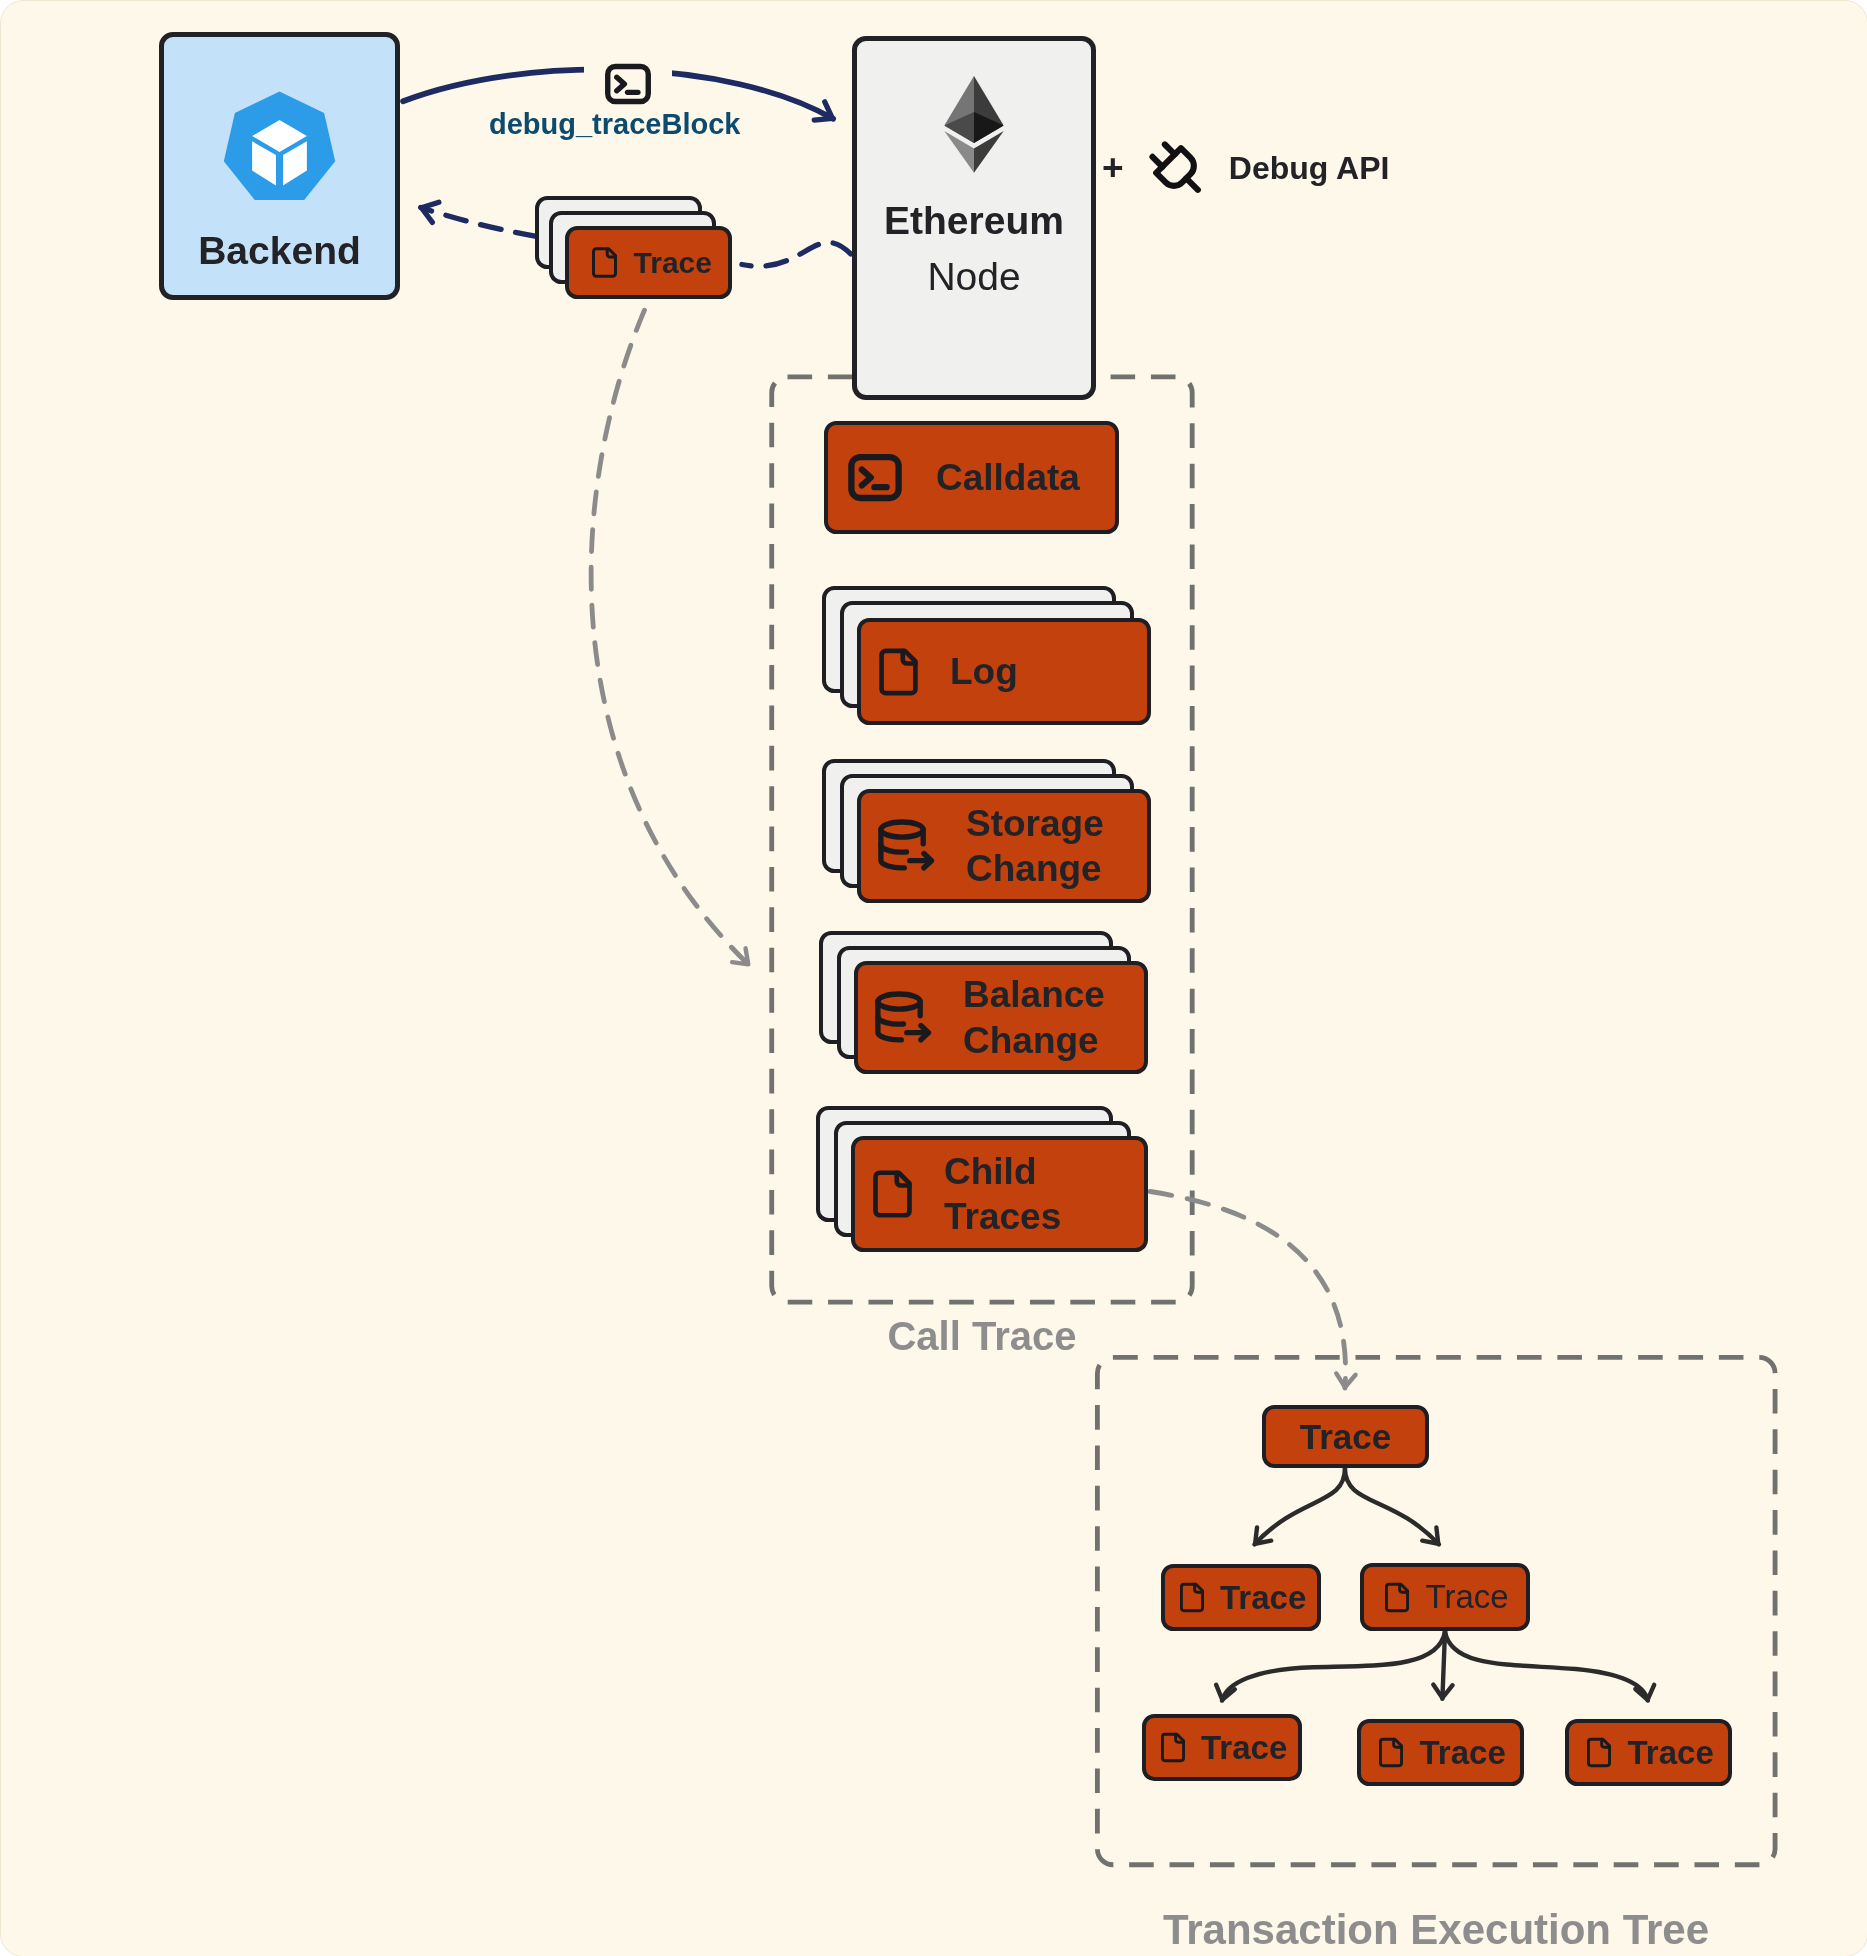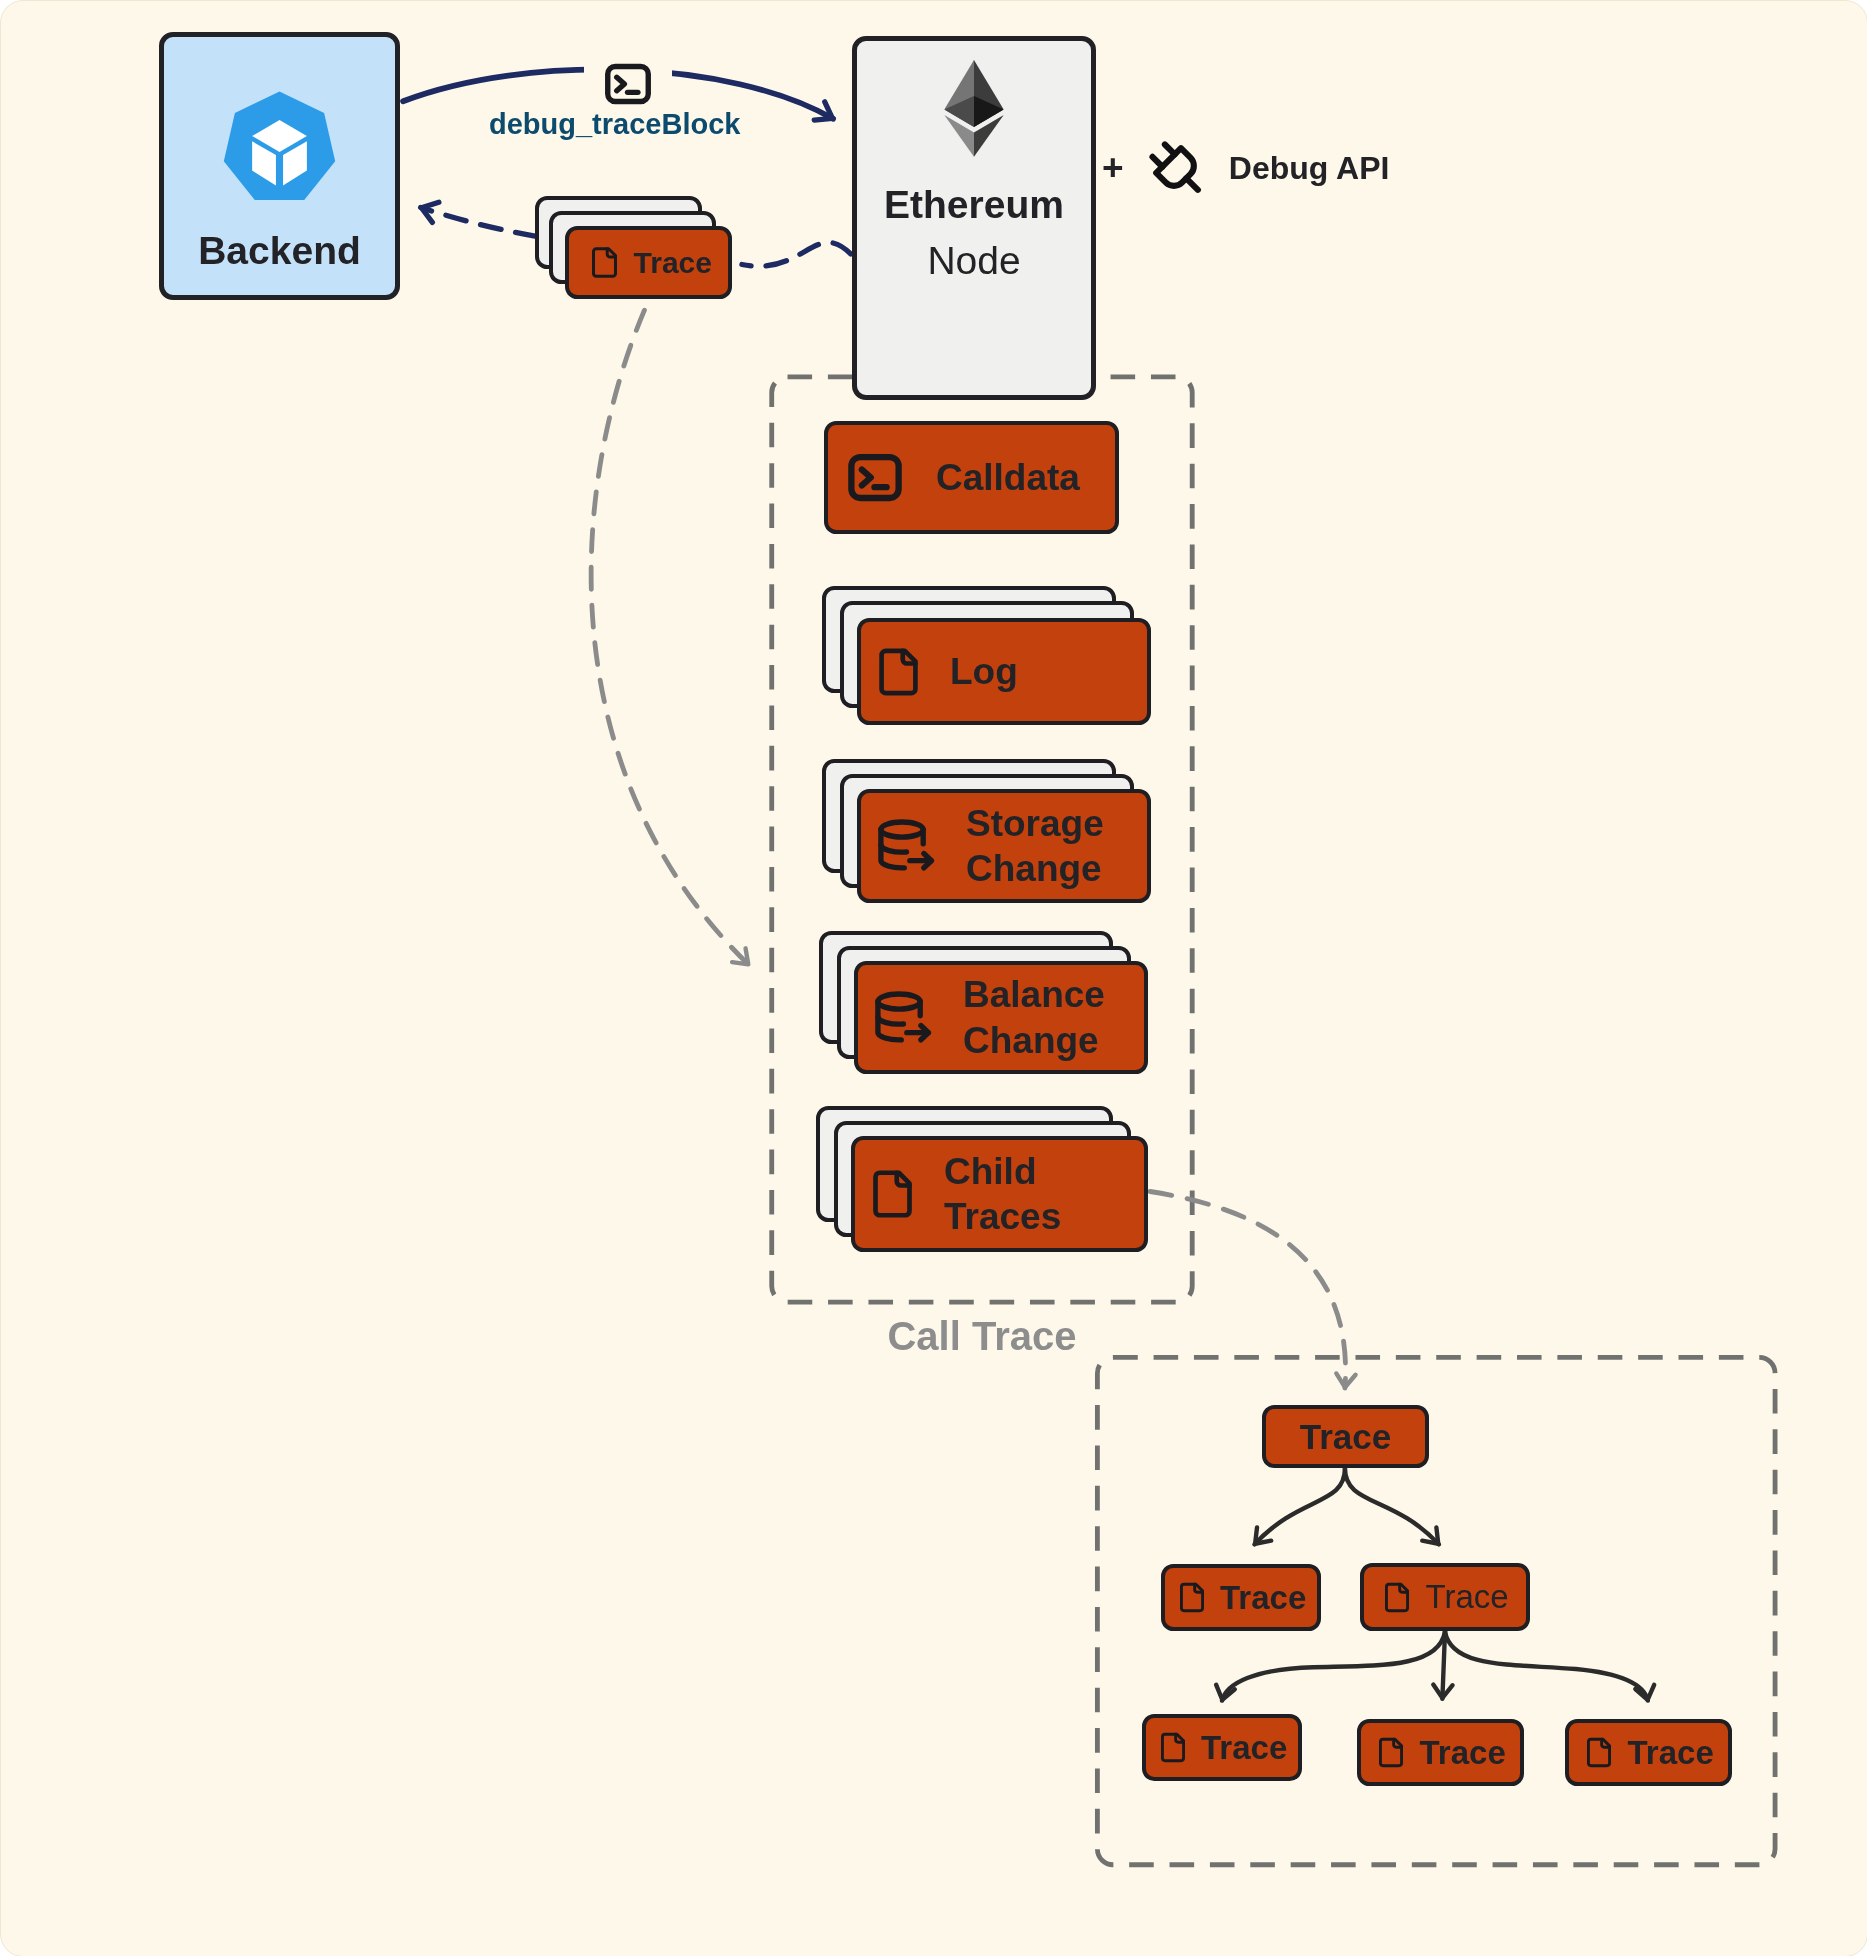--- a/index.html
+++ b/index.html
@@ -10,21 +10,21 @@
   }
   .abs{position:absolute;}
   svg.wires{position:absolute;left:0;top:0;width:1868px;height:1957px;}
 
   
   .bigbox{
     position:absolute;box-sizing:border-box;border:5.3px solid #212126;border-radius:14px;
     display:flex;flex-direction:column;align-items:center;
   }
   .backend-box{left:158px;top:31px;width:241px;height:268px;background:#C3E2FA;padding-top:52px;}
-  .eth-box{left:851px;top:35px;width:244px;height:364px;background:#F0F0EE;padding-top:19px;}
+  .eth-box{left:851px;top:35px;width:244px;height:364px;background:#F0F0EE;padding-top:35px;}
   .bigbox .main-label{font-size:39px;font-weight:bold;margin-top:21px;}
   .eth-box .main-label{margin-top:26px;}
   .eth-box .sub-label{font-size:39px;font-weight:400;margin-top:12px;}
 
   
   .card{
     position:absolute;box-sizing:border-box;background:#c2410c;
     border:4.4px solid #1F1F23;border-radius:12.3px;
     display:flex;align-items:center;
   }
@@ -266,15 +266,16 @@
       </svg>
     <span class="lbl">Trace</span>
   </div>
   <div class="card tnode w700" style="left:1564px;top:1718px;width:167px;height:67px">
     <svg class="icon" width="32" height="37" viewBox="0 0 36 42">
         <use href="#sym-file"></use>
       </svg>
     <span class="lbl">Trace</span>
   </div>
 
+  <div class="zone-label" style="left:1096px;top:1905px;width:678px;font-size:42px">Transaction Execution Tree</div>
 
 </div>
 
 
 </body></html>

